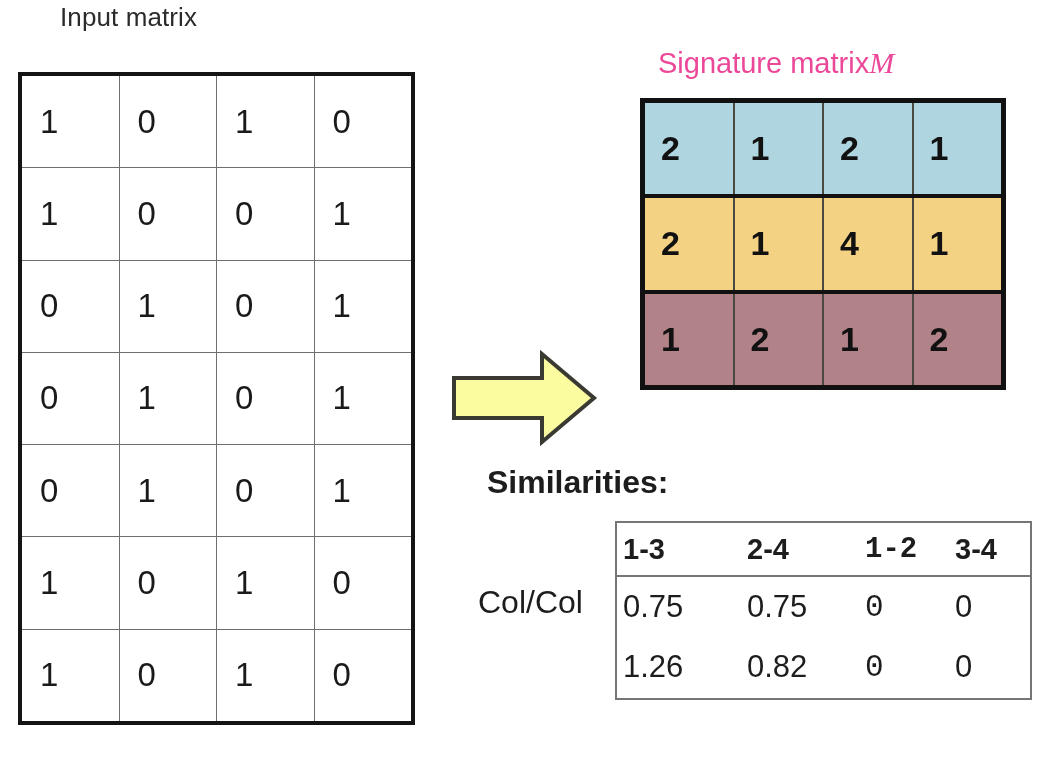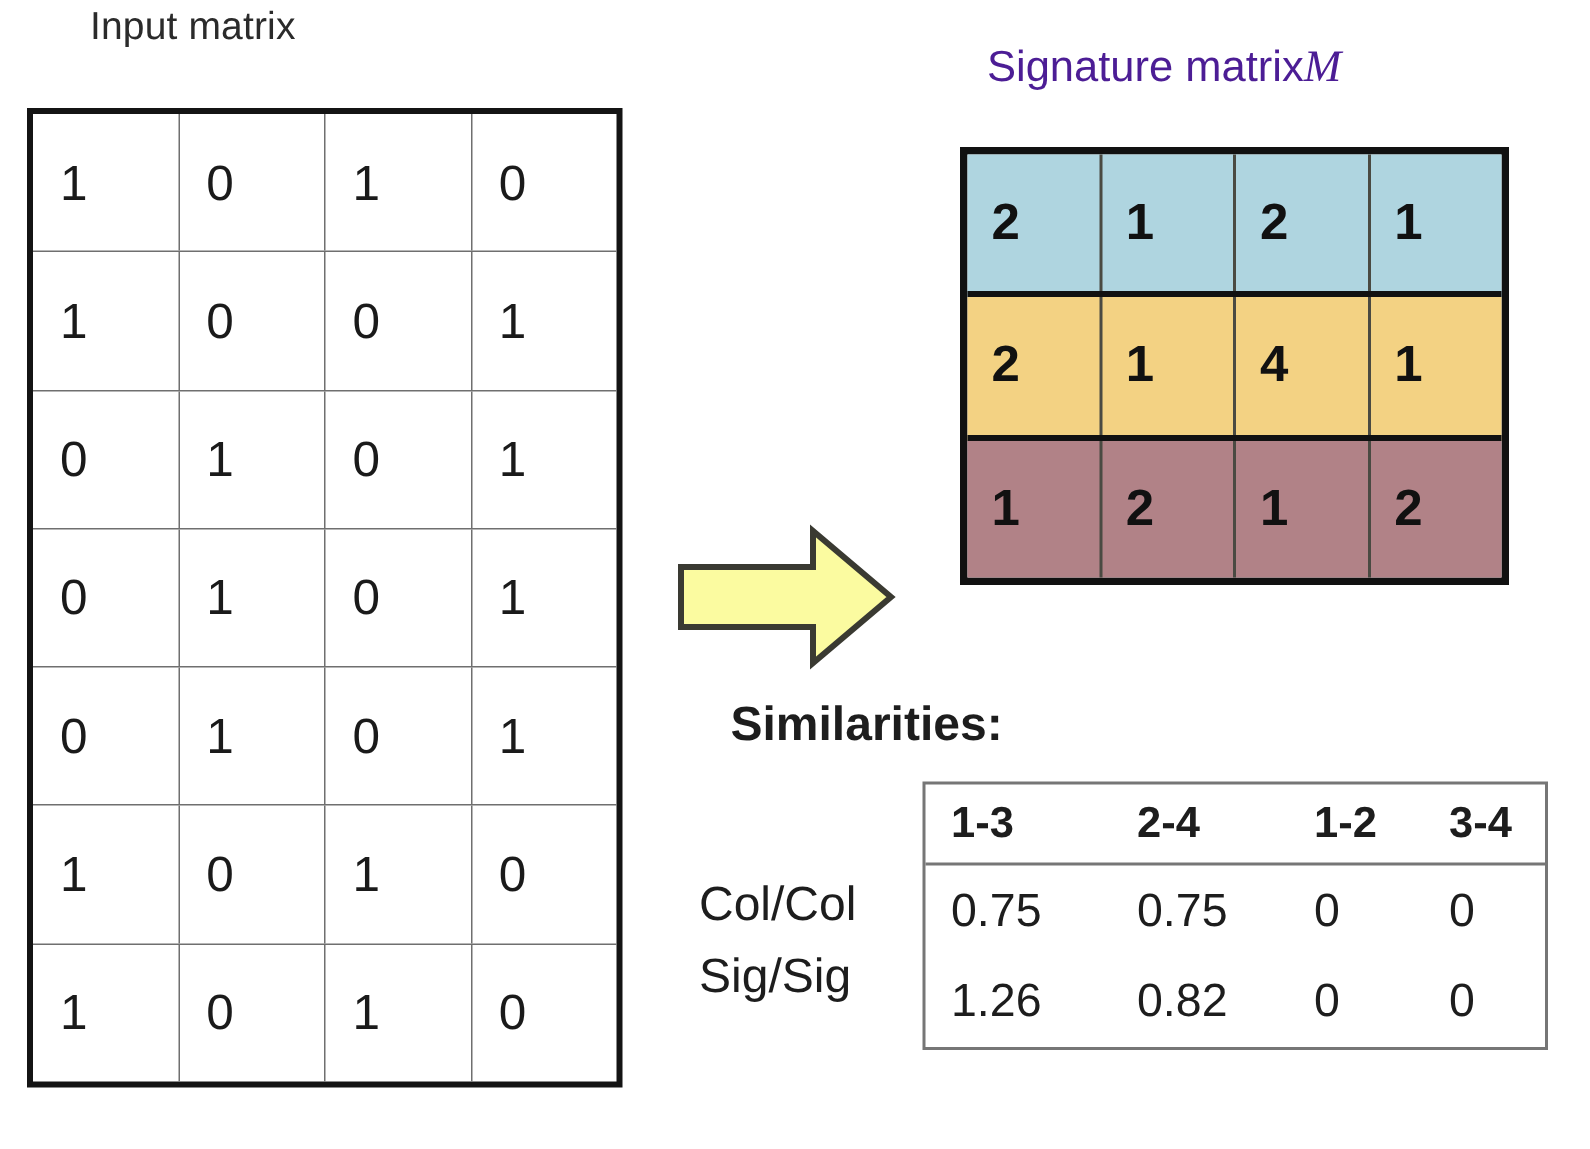--- a/index.html
+++ b/index.html
@@ -64,23 +64,23 @@
   #transform-arrow {
     left: 450px;
     top: 348px;
     width: 148px;
     height: 100px;
   }
 
   
   #signature-matrix-title {
     left: 658px;
-    top: 28px;
+    top: 46px;
     font-size: 29px;
-    color: #4c1d95;
+    color: #ec4899;
     white-space: nowrap;
   }
   #signature-matrix-title .mvar {
     font-family: "Liberation Serif", serif;
     font-style: italic;
     font-size: 30px;
   }
   #signature-matrix {
     left: 640px;
     top: 98px;
@@ -123,21 +123,21 @@
     margin-left: 21px;
   }
   #similarities-row-labels {
     left: 466px;
     top: 578px;
     width: 150px;
     font-size: 32px;
     color: #1d1d1d;
     line-height: 48px;
   }
-  #similarities-row-labels .sim-rowlabel { white-space: nowrap; }
+  #similarities-row-labels .sim-rowlabel { white-space: nowrap; margin-left: 12px; }
 
   #similarities-table {
     left: 615px;
     top: 521px;
     width: 417px;
     height: 179px;
     border: 2px solid #767676;
     box-sizing: border-box;
     background: #ffffff;
   }
@@ -157,25 +157,25 @@
     display: flex;
     box-sizing: border-box;
     text-align: center;
   }
   #similarities-table .st-cell {
     box-sizing: border-box;
     display: flex;
     align-items: center;
     font-size: 31px;
     color: #1d1d1d;
-    padding-left: 17px;
+    padding-left: 6px;
   }
   #similarities-table .st-cell.c0 { width: 124px; }
   #similarities-table .st-cell.c1 { width: 118px; }
-  #similarities-table .st-cell.c2 { width: 90px; }
+  #similarities-table .st-cell.c2 { width: 90px; font-family: Liberation Mono, monospace; }
   #similarities-table .st-cell.c3 { width: 81px; }
 </style>
 </head>
 <body>
 
 <div class="abs" id="input-matrix-title">Input matrix</div>
 
 <div class="abs" id="input-matrix">
     <div class="im-row">
       <div class="im-cell">1</div>
@@ -247,21 +247,20 @@
       <div class="sm-cell">2</div>
       <div class="sm-cell">1</div>
       <div class="sm-cell">2</div>
     </div>
   </div>
 
 <div class="abs" id="similarities-heading">Similarities:</div>
 
 <div class="abs" id="similarities-row-labels">
     <div class="sim-rowlabel">Col/Col</div>
-    <div class="sim-rowlabel">Sig/Sig</div>
   </div>
 
 <div class="abs" id="similarities-table">
   <div class="st-header">
       <div class="st-cell c0">1-3</div>
       <div class="st-cell c1">2-4</div>
       <div class="st-cell c2">1-2</div>
       <div class="st-cell c3">3-4</div>
     </div>
   <div class="st-body">

